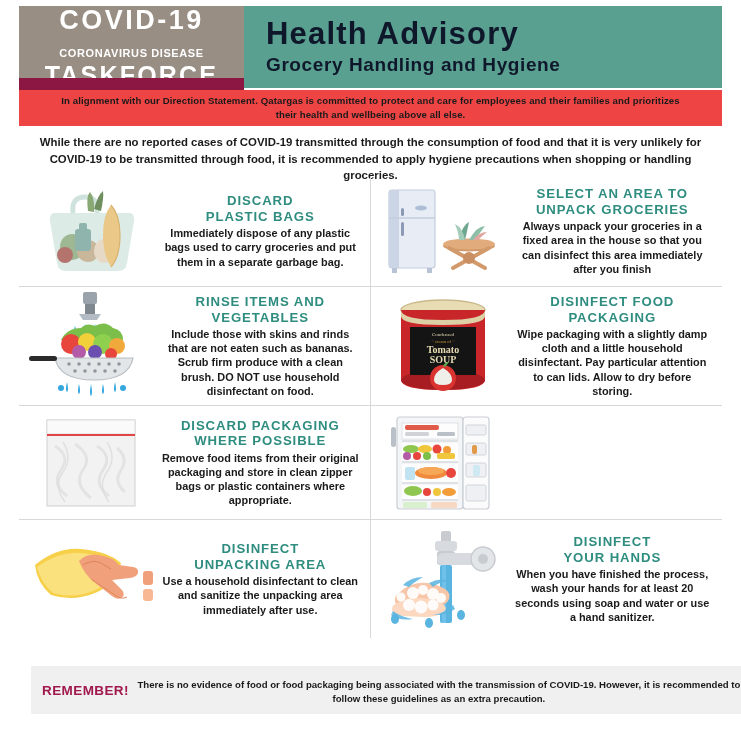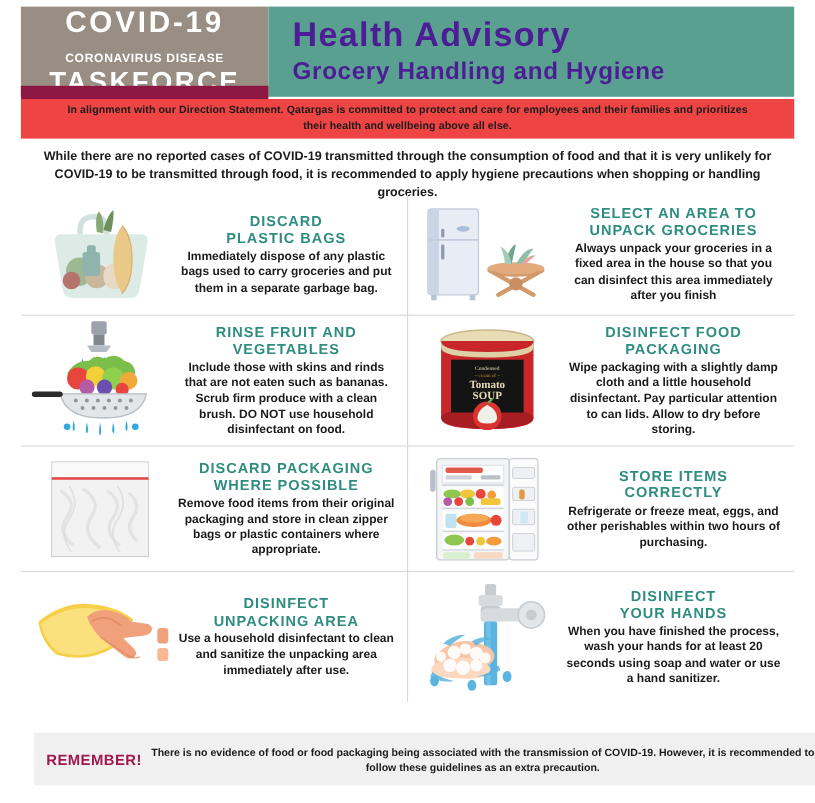--- a/index.html
+++ b/index.html
@@ -13,23 +13,23 @@
   .page{position:relative;width:741px;height:730px;padding-left:16px;}
 
   
   .header{position:absolute;left:19px;top:6px;width:703px;height:82px;display:flex;}
   .brand-block{width:225px;background:#988e84;display:flex;flex-direction:column;
     align-items:center;justify-content:center;color:#ffffff;}
   .brand-covid{font-size:27px;font-weight:700;letter-spacing:2.5px;line-height:1;}
   .brand-sub{font-size:11px;font-weight:700;letter-spacing:0.6px;margin-top:13px;}
   .brand-task{font-size:25px;font-weight:700;letter-spacing:2.2px;margin-top:4px;line-height:1;}
   .title-block{flex:1;background:#59a091;display:flex;flex-direction:column;
-    justify-content:center;padding-left:22px;color:#4c1d95;}
+    justify-content:center;padding-left:22px;color:#0f172a;}
   .title-main{font-size:31px;font-weight:700;letter-spacing:1.2px;line-height:1.05;}
-  .title-sub{font-size:22px;font-weight:600;letter-spacing:0.6px;margin-top:3px;}
+  .title-sub{font-size:19px;font-weight:600;letter-spacing:0.6px;margin-top:3px;}
   .maroon-bar{position:absolute;left:19px;top:78px;width:225px;height:12px;background:#8c1742;}
 
   
   .statement{position:absolute;left:19px;top:90px;width:703px;height:36px;
     background:#ef4444;display:flex;align-items:center;justify-content:center;}
   .statement p{margin:0;text-align:center;font-size:9.6px;font-weight:700;
     line-height:1.45;color:#1a1a1a;letter-spacing:0.1px;max-width:640px;}
 
   
   .intro{position:absolute;left:30px;top:134px;width:681px;text-align:center;}
@@ -179,21 +179,21 @@
             <path d="M64 94 q2 10 0 12 q-2 -2 0 -12z"></path>
               <path d="M76 94 q2 8 0 10 q-2 -2 0 -10z"></path>
             <path d="M88 92 q2 8 0 10 q-2 -2 0 -10z"></path>
             <circle cx="34" cy="98" r="3"></circle>
               <circle cx="96" cy="98" r="3"></circle>
           </g>
         </svg>
       </div>
       <div class="txt">
         <div class="tip-title">
-          <span>RINSE FRUIT AND</span><br><span>VEGETABLES</span>
+          <span>RINSE ITEMS AND</span><br><span>VEGETABLES</span>
         </div>
         <div class="tip-body">Include those with skins and rinds that are not eaten such as bananas. Scrub firm produce with a clean brush. DO NOT use household disinfectant on food.</div>
       </div>
     </div>
 
     <div class="cell rowline">
       <div class="art">
         <svg width="118" height="104" viewBox="0 0 118 104">
           <ellipse cx="59" cy="16" rx="42" ry="10" fill="#e8dcb5" stroke="#c9b98a" stroke-width="1.4"></ellipse>
           <path d="M17 16 L17 86 q0 10 42 10 q42 0 42 -10 L101 16" fill="#c9262a"></path>
@@ -281,26 +281,20 @@
             <rect x="79" y="12" width="20" height="10" rx="1.5"></rect>
             <rect x="79" y="30" width="20" height="12" rx="1.5"></rect>
             <rect x="79" y="50" width="20" height="14" rx="1.5"></rect>
             <rect x="79" y="72" width="20" height="16" rx="1.5"></rect>
           </g>
           <rect x="85" y="32" width="5" height="9" rx="2" fill="#e09a4a"></rect>
           <rect x="86" y="52" width="7" height="11" rx="2" fill="#cfe9f3"></rect>
           <rect x="4" y="14" width="5" height="20" rx="2.5" fill="#b9c0c7"></rect>
         </svg>
       </div>
-      <div class="txt">
-        <div class="tip-title">
-          <span>STORE ITEMS</span><br><span>CORRECTLY</span>
-        </div>
-        <div class="tip-body">Refrigerate or freeze meat, eggs, and other perishables within two hours of purchasing.</div>
-      </div>
     </div>
 
     <div class="cell col-left">
       <div class="art">
         <svg width="128" height="88" viewBox="0 0 128 88">
           <path d="M8 30 q22 -18 46 -16 q26 2 40 14 q-6 22 -26 30 q-22 9 -44 2 q-14 -12 -16 -30z" fill="#f7d04a"></path>
           <path d="M10 32 q22 -16 44 -14 q24 2 36 12 q-4 18 -24 26 q-20 8 -40 2 q-12 -10 -16 -26z" fill="#fbe07e"></path>
           <path d="M52 26 q8 -8 20 -6 q14 2 20 10 l14 2 q6 1 5 6 q-1 4 -8 5 l-18 2 l10 10 q4 5 -1 8 q-4 2 -9 -2 l-18 -14 q-10 -8 -15 -21z" fill="#f0a07a"></path>
           <path d="M56 30 q10 -6 18 -2 l10 6" fill="none" stroke="#e08a62" stroke-width="1.2"></path>
           <path d="M64 44 q12 8 24 16 q6 5 12 2" fill="none" stroke="#e08a62" stroke-width="1"></path>

